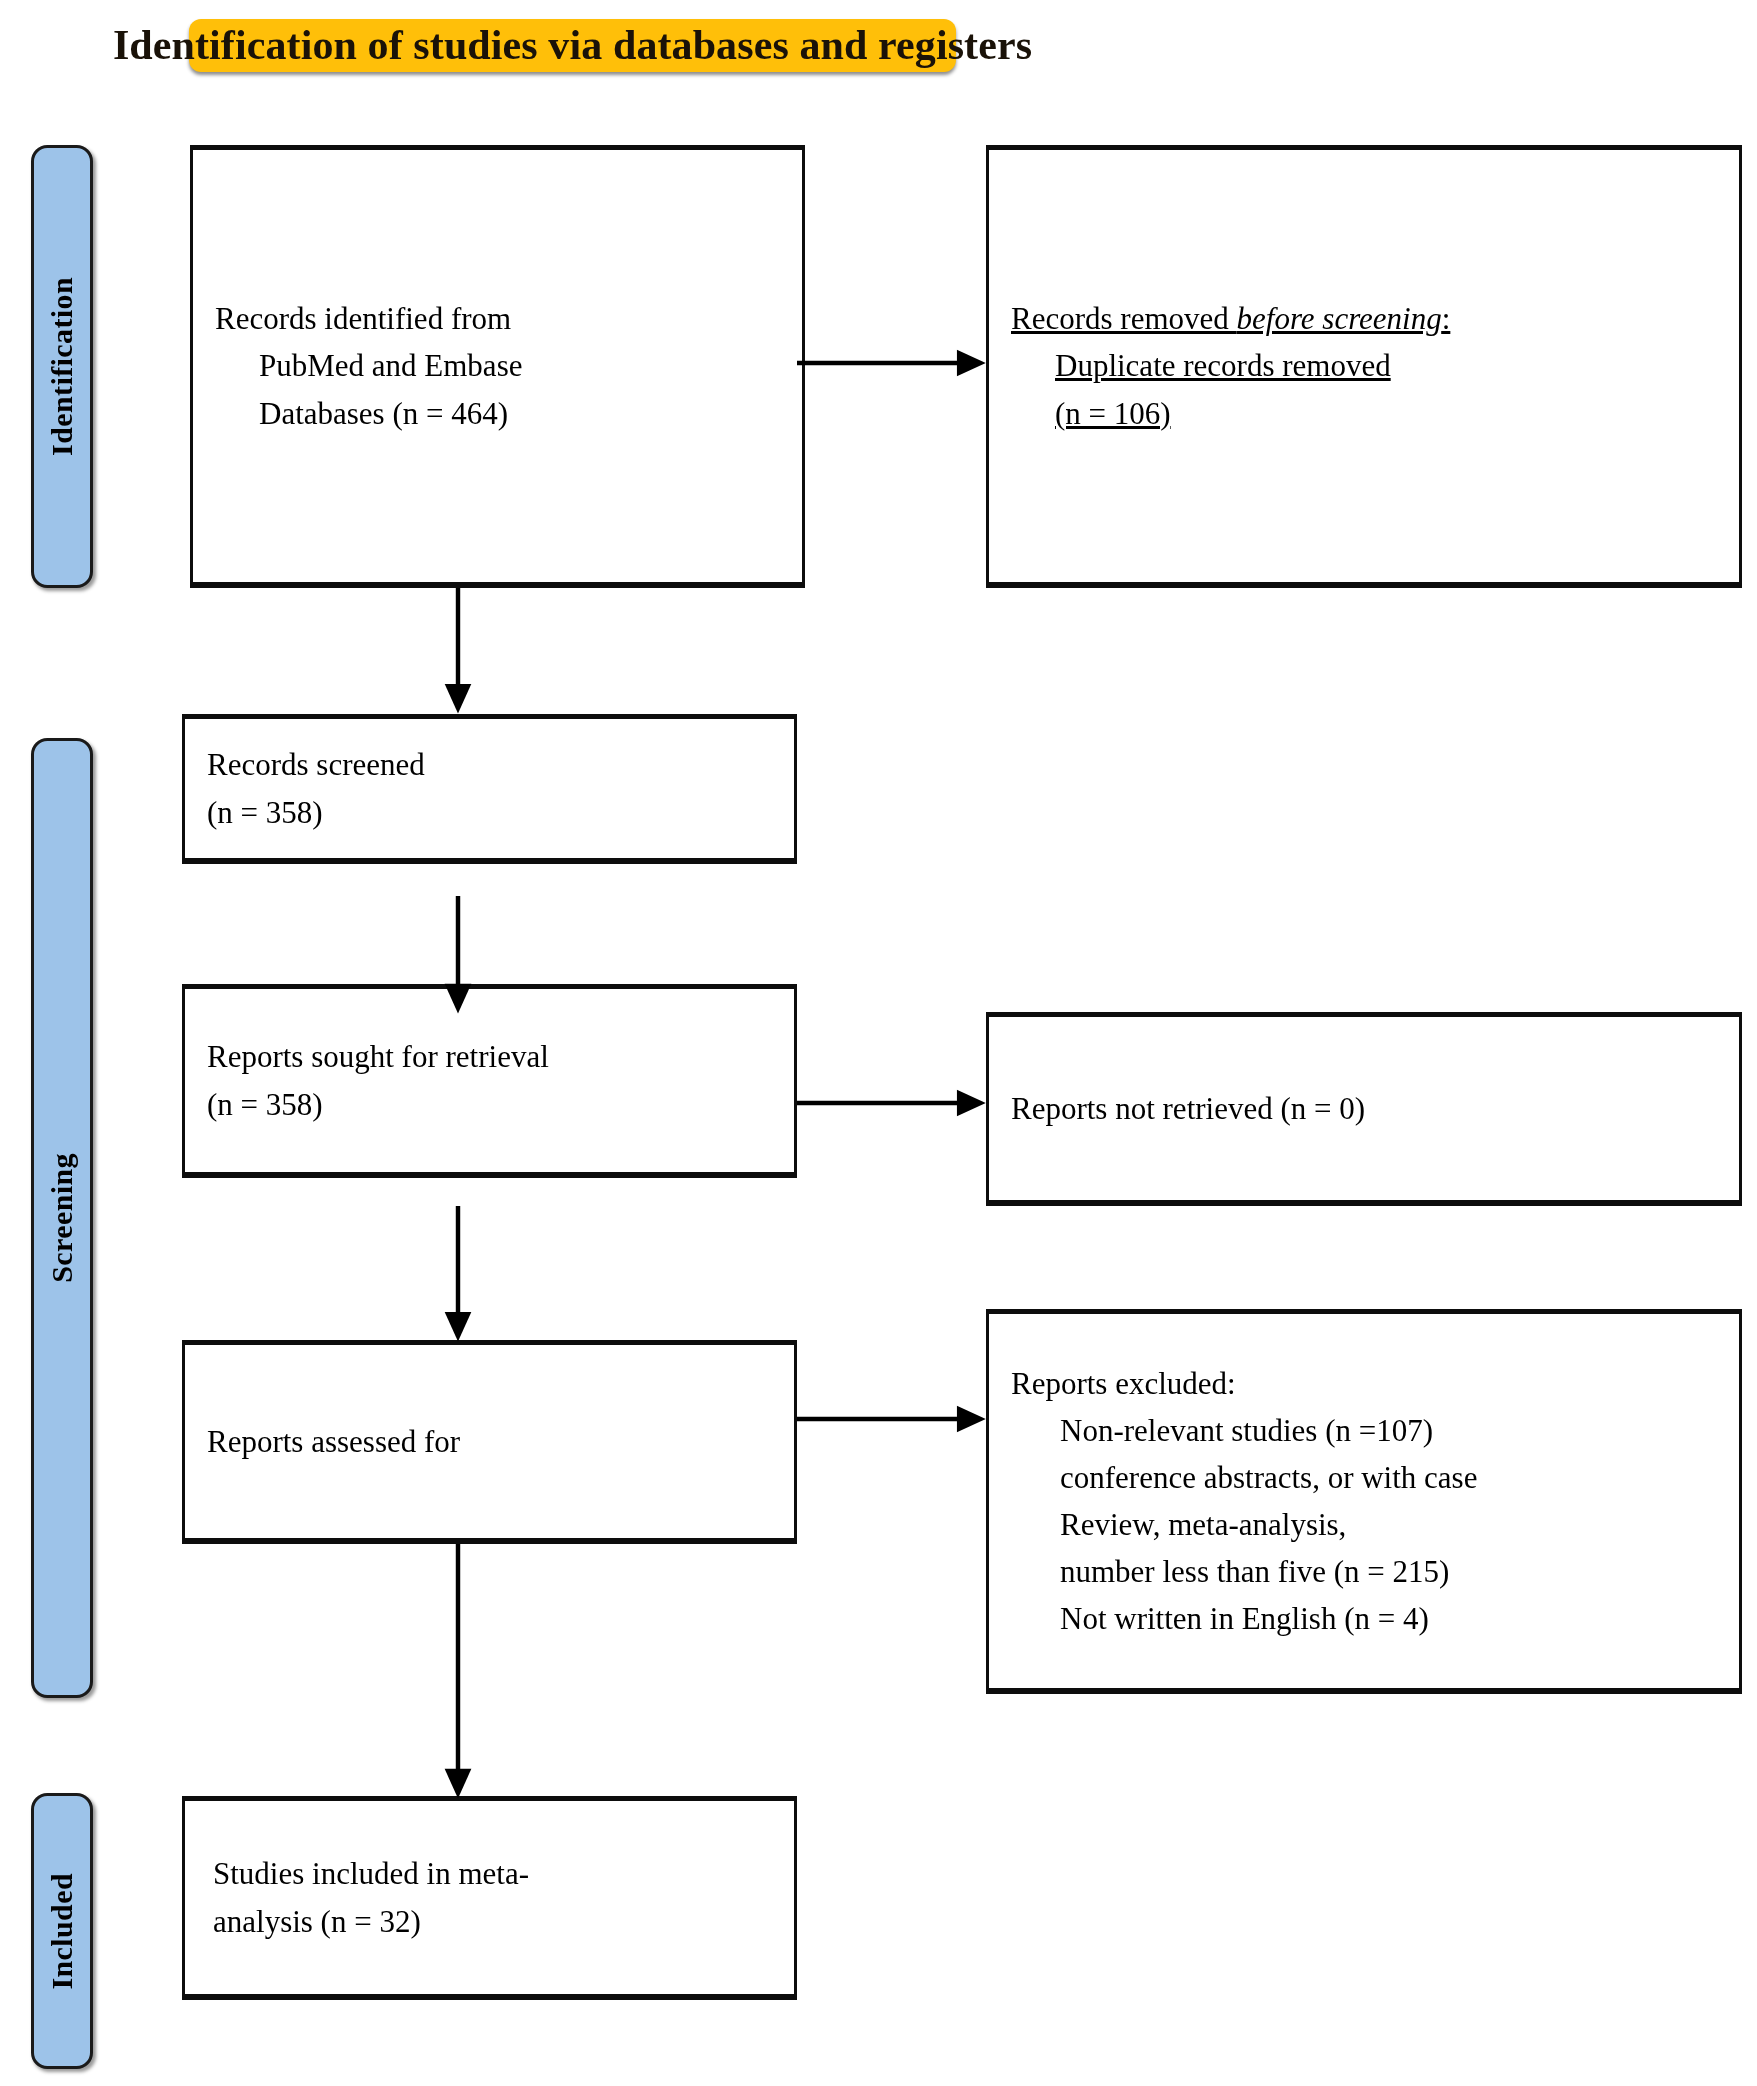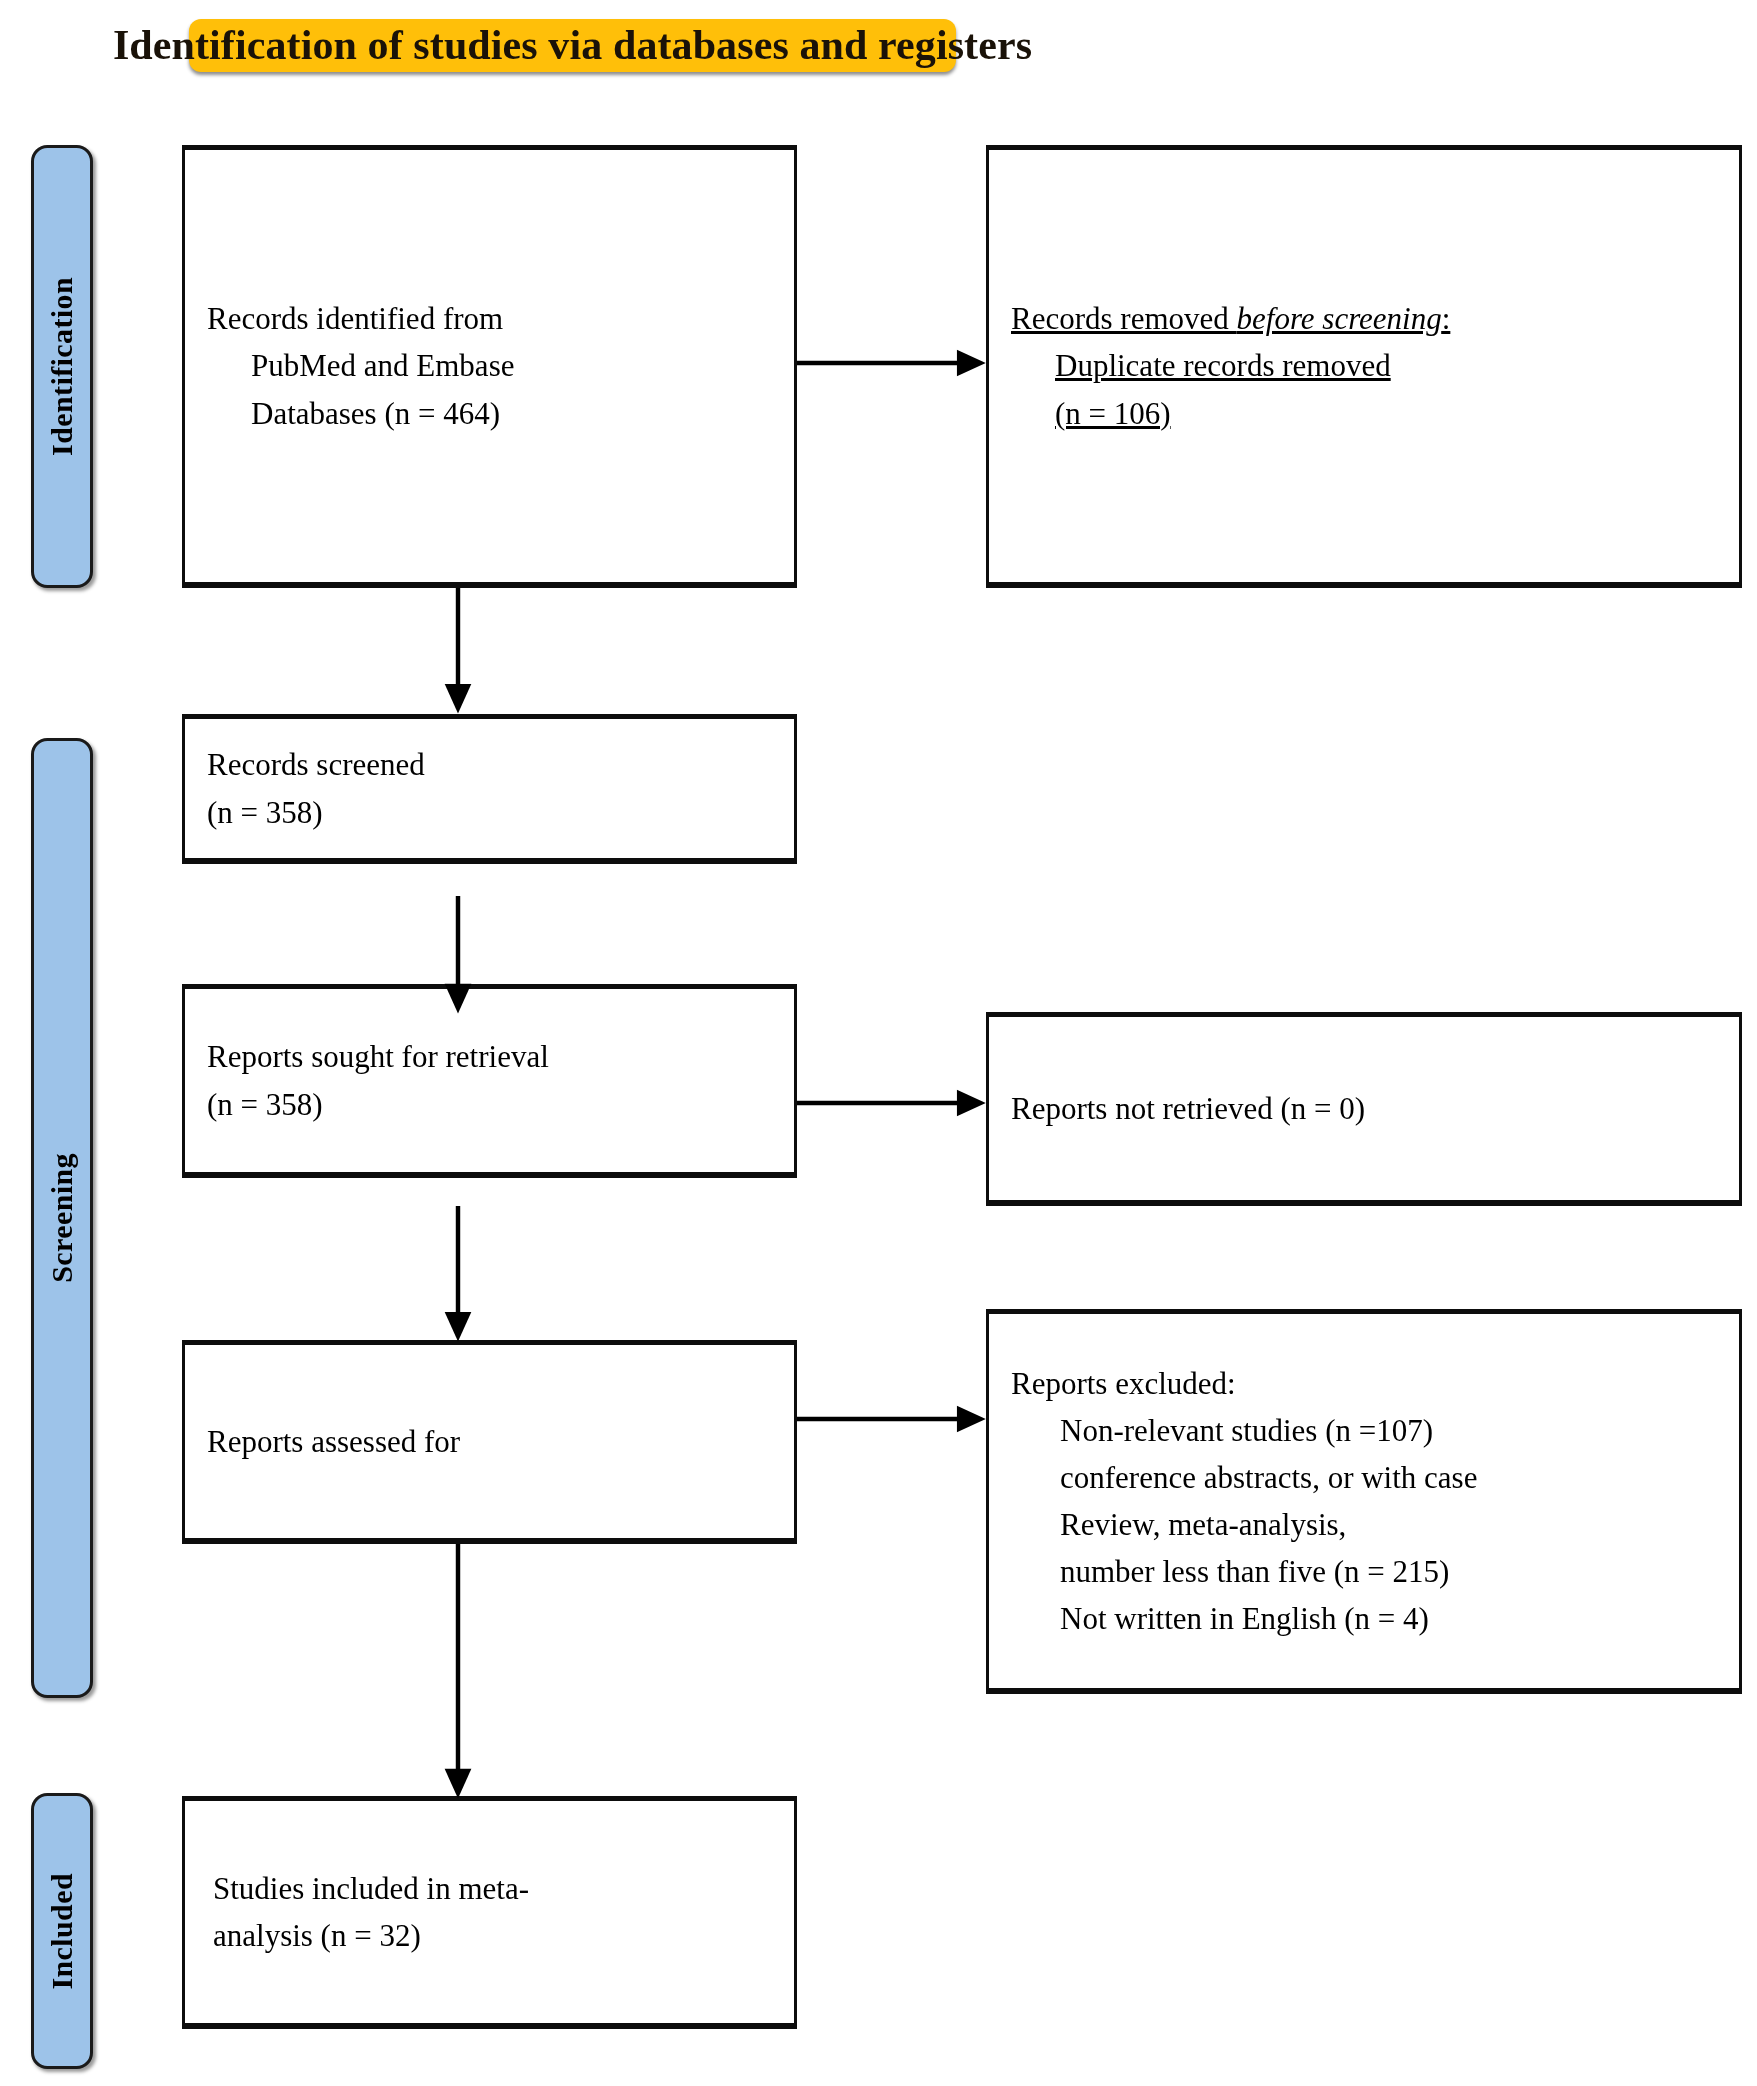--- a/index.html
+++ b/index.html
@@ -88,28 +88,28 @@
   .box p {
     margin: 0;
     font-size: 31px;
     line-height: 1.52;
     text-indent: 0;
   }
   .box p.indent  { padding-left: 44px; }
   .box p.indent2 { padding-left: 49px; }
   .box em { font-style: italic; }
 
-  #box-identified   { left: 182px;  top: 145px;  width: 615px;  height: 443px; }
+  #box-identified   { left: 190px;  top: 145px;  width: 615px;  height: 443px; }
   #box-removed      { left: 986px; top: 145px;  width: 756px; height: 443px; text-decoration: underline; }
   #box-screened     { left: 182px;  top: 714px;  width: 615px;  height: 150px; }
   #box-sought       { left: 182px;  top: 984px; width: 615px;  height: 194px; }
   #box-notretrieved { left: 986px; top: 1012px; width: 756px; height: 194px; }
   #box-assessed     { left: 182px;  top: 1340px; width: 615px;  height: 204px; }
   #box-excluded     { left: 986px; top: 1309px; width: 756px; height: 385px; }
-  #box-included     { left: 182px;  top: 1796px; width: 615px;  height: 233px; padding-left: 28px; }
+  #box-included     { left: 182px;  top: 1796px; width: 615px;  height: 204px; padding-left: 28px; }
 
   
   .arrow { position: absolute; }
   .arrow svg { display: block; overflow: visible; }
 
   #arrow-id-to-removed  { left: 797px; top: 348px;  }
   #arrow-id-down        { left: 443px;  top: 588px;  }
   #arrow-screened-down  { left: 443px;  top: 896px; }
   #arrow-sought-right   { left: 797px; top: 1088px; }
   #arrow-sought-down    { left: 443px;  top: 1206px; }

